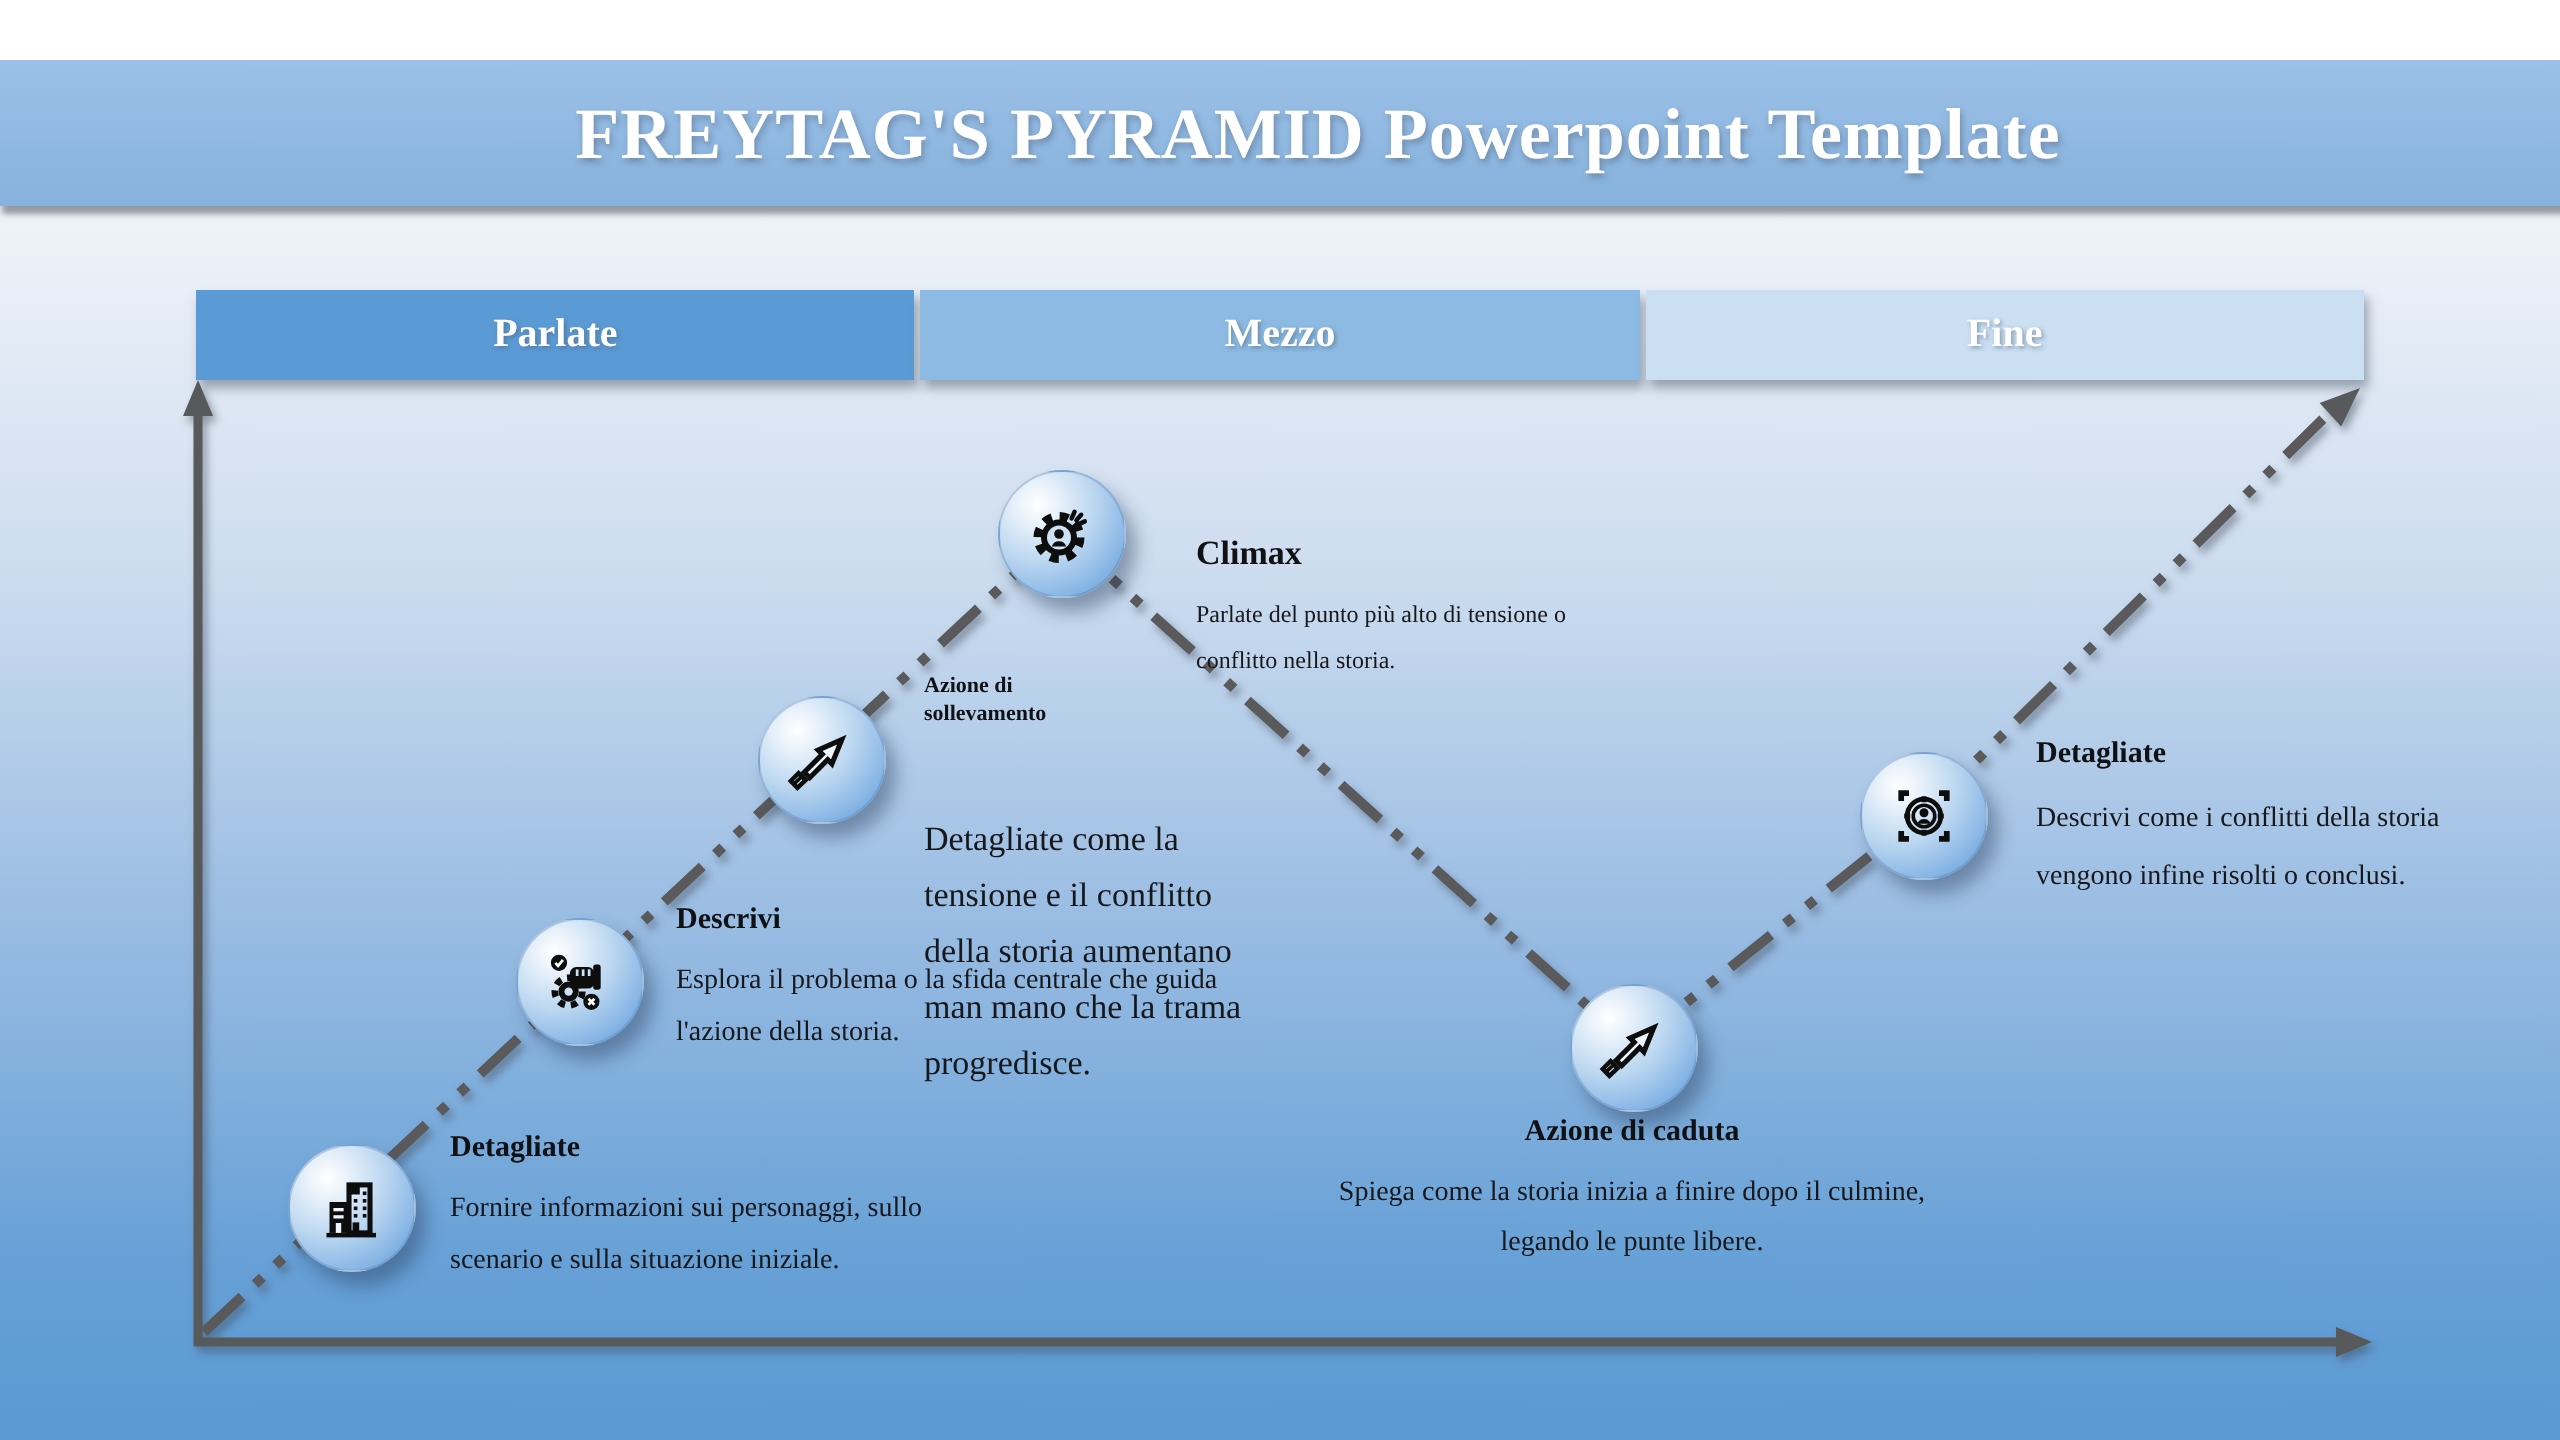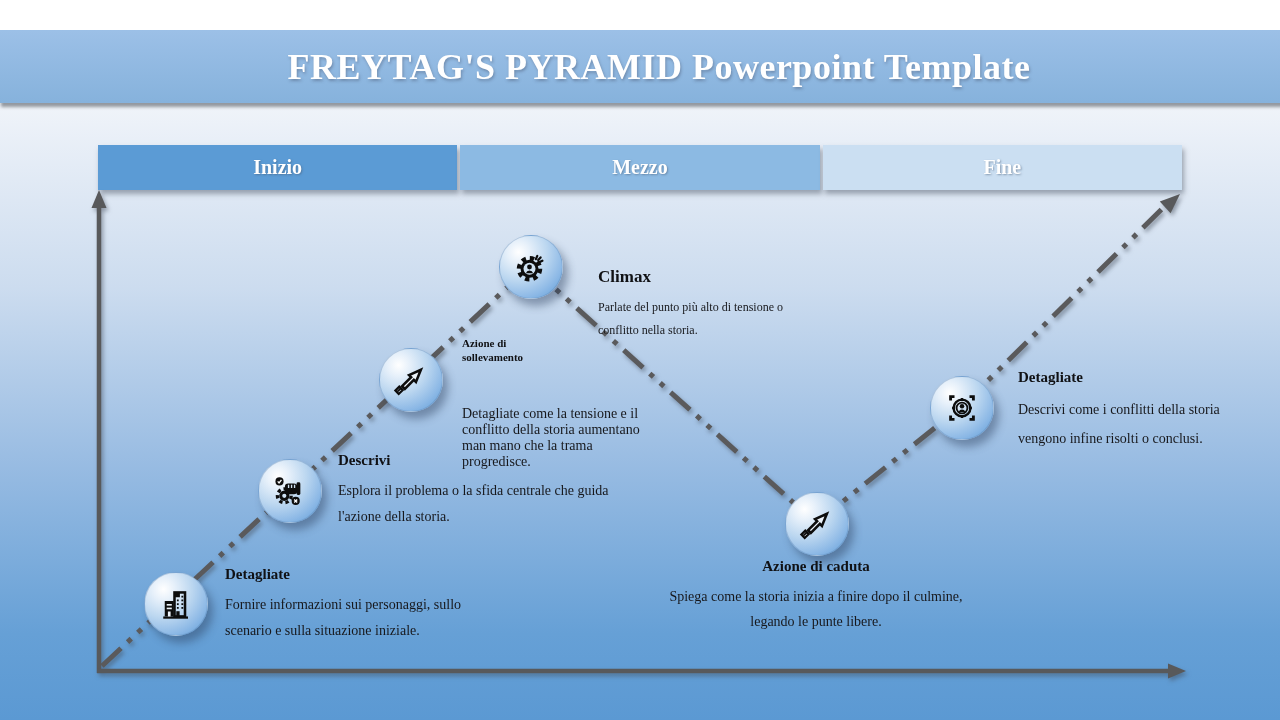--- a/index.html
+++ b/index.html
@@ -50,42 +50,42 @@
   .pos-node-risoluzione{left:930px;top:376px;}
   
   .stage-text{position:absolute;color:#17181c;}
   .stage-title{font-weight:bold;font-size:15px;margin-bottom:9px;color:#101114;}
   .stage-title.lg{font-size:17px;margin-top:36px;}
   .stage-title.sm{font-size:11px;line-height:14px;width:90px;margin-bottom:5px;}
   .stage-desc{font-size:14px;line-height:26px;}
   .pos-esposizione{left:225px;top:566px;width:272px;}
   .pos-conflitto{left:338px;top:452px;width:272px;}
   .pos-sollevamento{left:462px;top:336px;width:178px;}
-  .pos-sollevamento .stage-desc{font-size:14px;line-height:16px;margin-top:42px;}
+  .pos-sollevamento .stage-desc{font-size:17px;line-height:28px;margin-top:42px;}
   .pos-climax{left:598px;top:231px;width:192px;}
   .pos-climax .stage-desc{font-size:12px;line-height:23px;}
   .pos-caduta{left:666px;top:558px;width:300px;text-align:center;}
   .pos-caduta .stage-desc{line-height:25px;}
   .pos-risoluzione{left:1018px;top:369px;width:228px;}
   .pos-risoluzione .stage-desc{line-height:29px;}
 </style>
 </head>
 <body>
 
 <div class="slide">
 
   <div class="top-strip"></div>
 
   <div class="banner">
     <div class="banner-title">FREYTAG'S PYRAMID Powerpoint Template</div>
   </div>
 
   <div class="tabs">
     <div class="tab" style="background: rgb(91, 155, 213);">
-      <span>Inizio</span>
+      <span>Parlate</span>
     </div>
     <div class="tab" style="background: rgb(140, 186, 227);">
       <span>Mezzo</span>
     </div>
     <div class="tab" style="background: rgb(203, 223, 242);">
       <span>Fine</span>
     </div>
   </div>
 
   <svg class="lines" width="1280" height="720" viewBox="0 0 1280 720">

